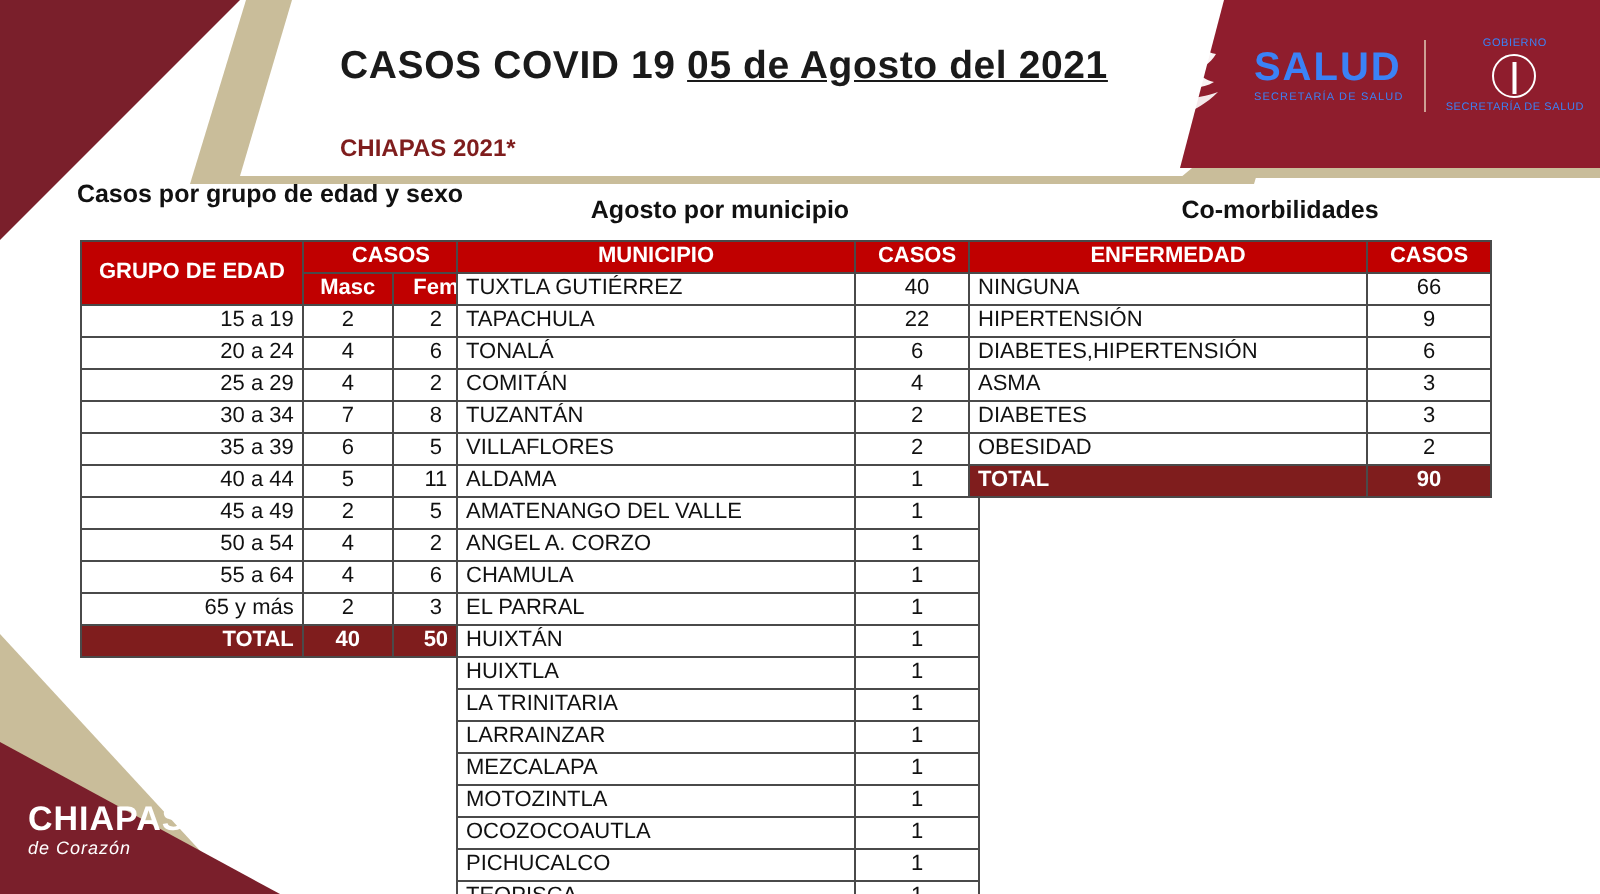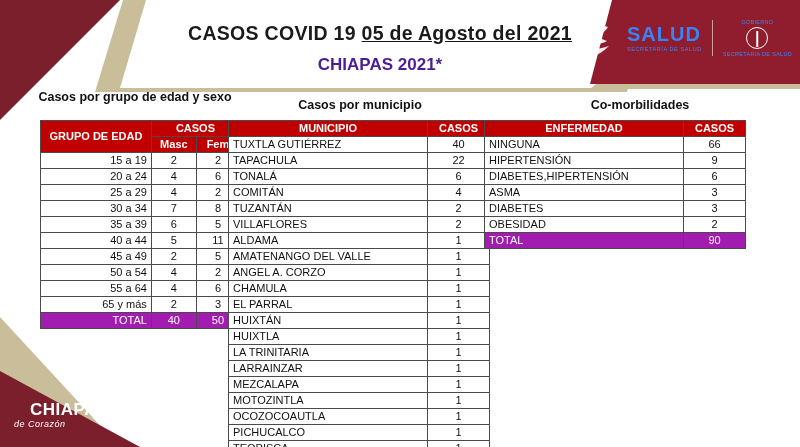--- a/index.html
+++ b/index.html
@@ -66,46 +66,46 @@
     border:1.5px solid #fff; margin:2px auto 2px auto;
     position:relative;
   }
   .salud-logo2 .circ:after{
     content:""; position:absolute; left:50%; top:3px;
     width:1.5px; height:16px; background:#fff; transform:translateX(-50%);
   }
 
   
   .title-wrap {
-    position:absolute; left:170px; top:22px; width:420px;text-align:center;
+    position:absolute; left:170px; top:22px; width:420px;
   }
   .title-line1 {
     font-size:19.5px; font-weight:bold; color:#1a1a1a; letter-spacing:.3px;
     white-space:nowrap;
   }
   .title-line1 .date { text-decoration: underline; }
   .title-line2 {
-    font-size:17px; font-weight:bold; color:#4c1d95; margin-top:10px;
+    font-size:12px; font-weight:bold; color:#7f1d1d; margin-top:22px;
   }
 
   
   .corner-bl-beige {
     position:absolute; left:0; bottom:0; width:150px; height:130px;
     background:#c9bd9a;
     clip-path: polygon(0 0, 120px 130px, 0 130px);
   }
   .corner-bl-red {
     position:absolute; left:0; bottom:0; width:140px; height:92px;
     background:#7a1f2b;
     clip-path: polygon(0 16px, 140px 92px, 0 92px);
   }
   .chiapas-logo {
     position:absolute; left:14px; bottom:18px; color:#fff; line-height:1.05;
   }
-  .chiapas-logo .c1 { font-size:17px; font-weight:bold; letter-spacing:.5px;margin-left:16px; }
+  .chiapas-logo .c1 { font-size:17px; font-weight:bold; letter-spacing:.5px; }
   .chiapas-logo .c2 { font-size:9px; font-style:italic; letter-spacing:.5px; margin-top:1px;}
 
   
   .sec-title {
     position:absolute; font-size:12.5px; font-weight:bold; color:#111;
     text-align:center;
   }
 
   
   table {
@@ -121,21 +121,21 @@
     line-height:15px;
     font-weight:normal;
     color:#111;
   }
   th.hdr {
     background:#c00000; color:#fff; font-weight:bold; text-align:center;
     font-size:11px;
   }
   td.num { text-align:center; }
   tr.total td {
-    background:#a21caf; color:#fff; font-weight:normal; text-align:center;
+    background:#7f1d1d; color:#fff; font-weight:bold; text-align:center;
   }
   tr.total td.lbl { text-align:center; }
 
   
   #t-edad { left:40px; top:120px; width:200px;padding-left:28px; }
   #t-edad td.lbl { text-align:right; }
   #t-edad td.num { width:35px; }
   #t-edad th.grp { width:90px; }
 
   
@@ -182,21 +182,21 @@
 </div>
 
 <div class="corner-bl-beige"></div>
 <div class="corner-bl-red"></div>
 <div class="chiapas-logo">
   <div class="c1">CHIAPAS</div>
   <div class="c2">de Corazón</div>
 </div>
 
 <div class="sec-title" style="left:30px; top:90px; width:210px;">Casos por grupo de edad y sexo</div>
-<div class="sec-title" style="left:250px; top:98px; width:220px;">Casos por municipio</div>
+<div class="sec-title" style="left:250px; top:98px; width:220px;">Agosto por municipio</div>
 <div class="sec-title" style="left:540px; top:98px; width:200px;">Co-morbilidades</div>
 
 <table id="t-edad">
   <thead>
     <tr>
       <th class="hdr grp" rowspan="2">GRUPO DE EDAD</th>
       <th class="hdr" colspan="2">CASOS</th>
     </tr>
     <tr>
       <th class="hdr">Masc</th>

